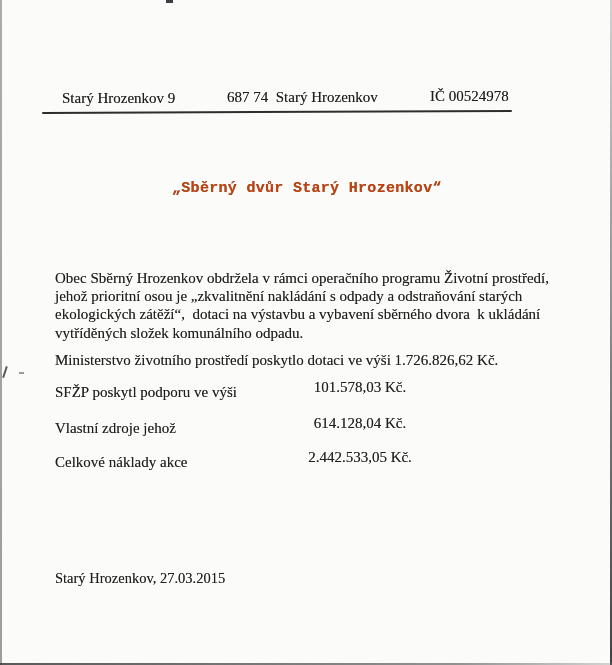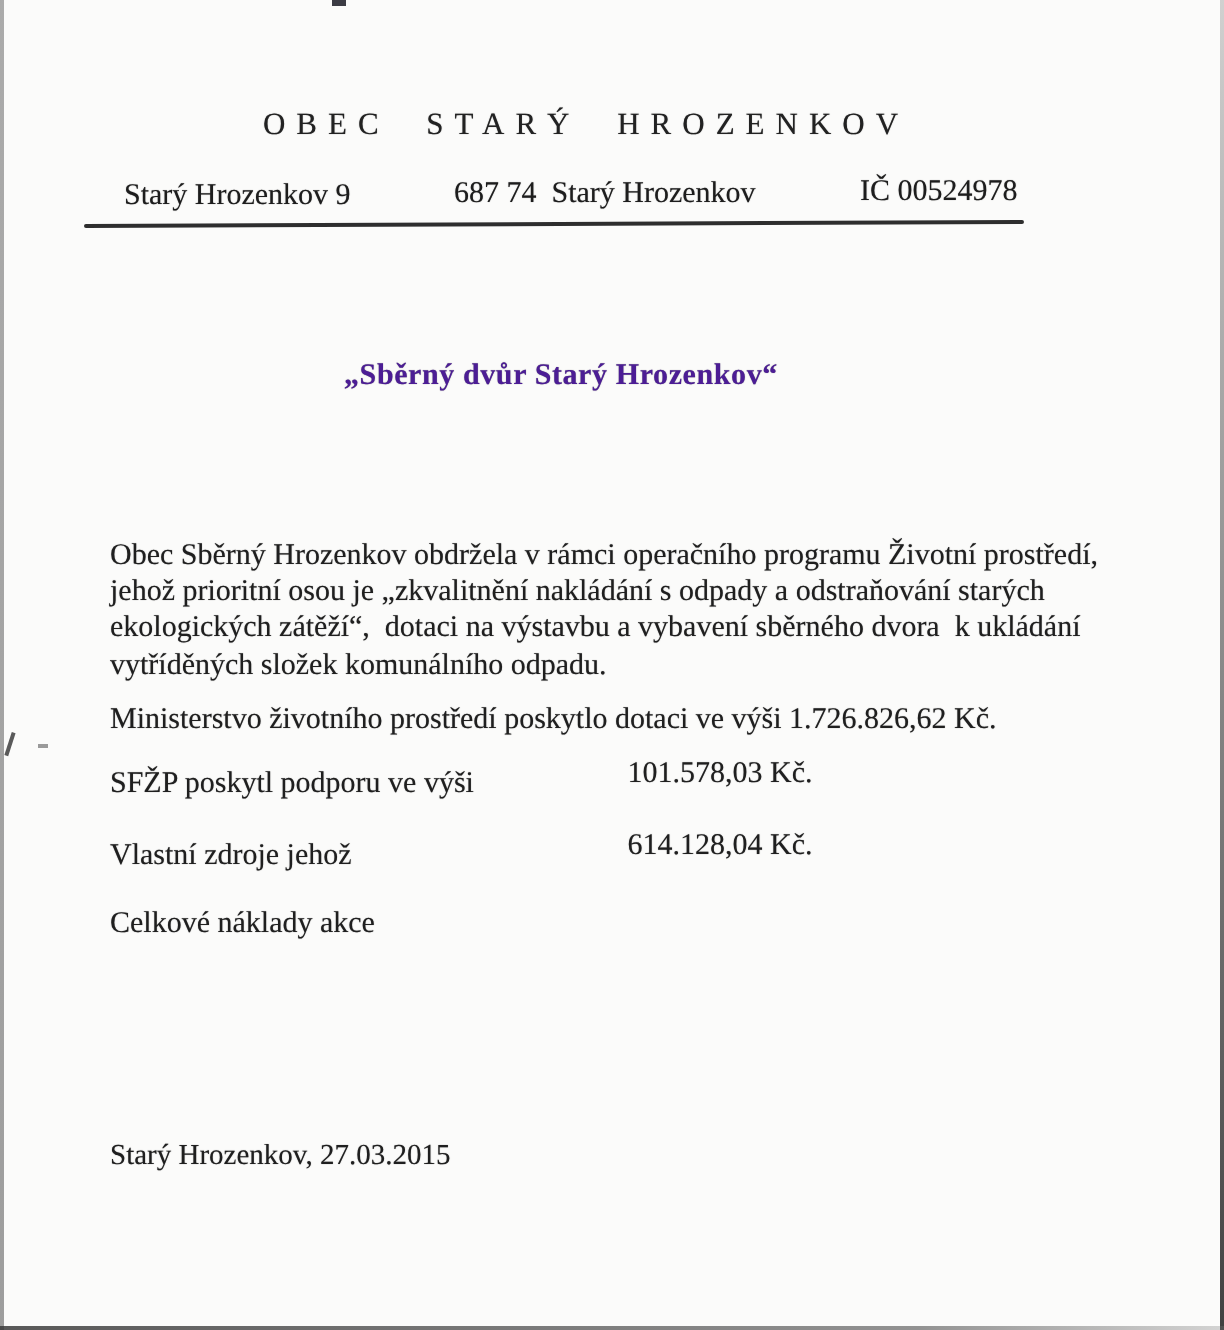--- a/index.html
+++ b/index.html
@@ -32,21 +32,21 @@
   .addr{position:absolute;font-size:15px;white-space:pre;color:#1d1d1d;}
   .addr-street{left:62px;top:90px;}
   .addr-postal{left:227px;top:89px;}
   .addr-ic{left:430px;top:88px;}
   .divider{
     position:absolute;left:42px;top:111px;width:470px;height:1.6px;
     background:#2e2e2e;transform:rotate(-0.25deg);border-radius:1px;
   }
   .title{
     position:absolute;left:172px;top:180px;
-    font-size:15px;font-weight:bold;letter-spacing:.3px;color:#4c1d95;
+    font-size:15px;font-weight:bold;letter-spacing:.3px;color:#c2410c;font-family:Liberation Mono, monospace;
   }
   .para{position:absolute;left:55px;top:269px;width:480px;font-size:15px;}
   .pline{white-space:pre;line-height:18.2px;}
   .fin-intro{position:absolute;left:55px;top:352px;font-size:15px;white-space:pre;}
   .flabel{position:absolute;left:55px;font-size:15px;white-space:pre;}
   .famount{position:absolute;left:250px;width:220px;text-align:center;font-size:15px;white-space:pre;}
   .fl0{top:384px;}
   .fa0{top:379px;}
   .fl1{top:420px;}
   .fa1{top:415px;}
@@ -59,21 +59,20 @@
 
 <div class="page">
 
   <div class="edge-left"></div>
   <div class="edge-right"></div>
   <div class="edge-bottom"></div>
   <div class="top-dash"></div>
   <div class="artifact-slash"></div>
   <div class="artifact-dot"></div>
 
-  <div class="org">OBEC STARÝ HROZENKOV</div>
 
   <div class="addr addr-street">Starý Hrozenkov 9</div>
   <div class="addr addr-postal">687 74  Starý Hrozenkov</div>
   <div class="addr addr-ic">IČ 00524978</div>
 
   <div class="divider"></div>
 
   <div class="title">„Sběrný dvůr Starý Hrozenkov“</div>
 
   <div class="para">
@@ -85,16 +84,17 @@
 
   <div class="fin-intro">Ministerstvo životního prostředí poskytlo dotaci ve výši 1.726.826,62 Kč.</div>
 
   <div class="flabel fl0">SFŽP poskytl podporu ve výši</div>
   <div class="famount fa0">101.578,03 Kč.</div>
 
   <div class="flabel fl1">Vlastní zdroje jehož</div>
   <div class="famount fa1">614.128,04 Kč.</div>
 
   <div class="flabel fl2">Celkové náklady akce</div>
+  <div class="famount fa2">2.442.533,05 Kč.</div>
 
   <div class="date-line">Starý Hrozenkov, 27.03.2015</div>
 
 </div>
 
 </body></html>

